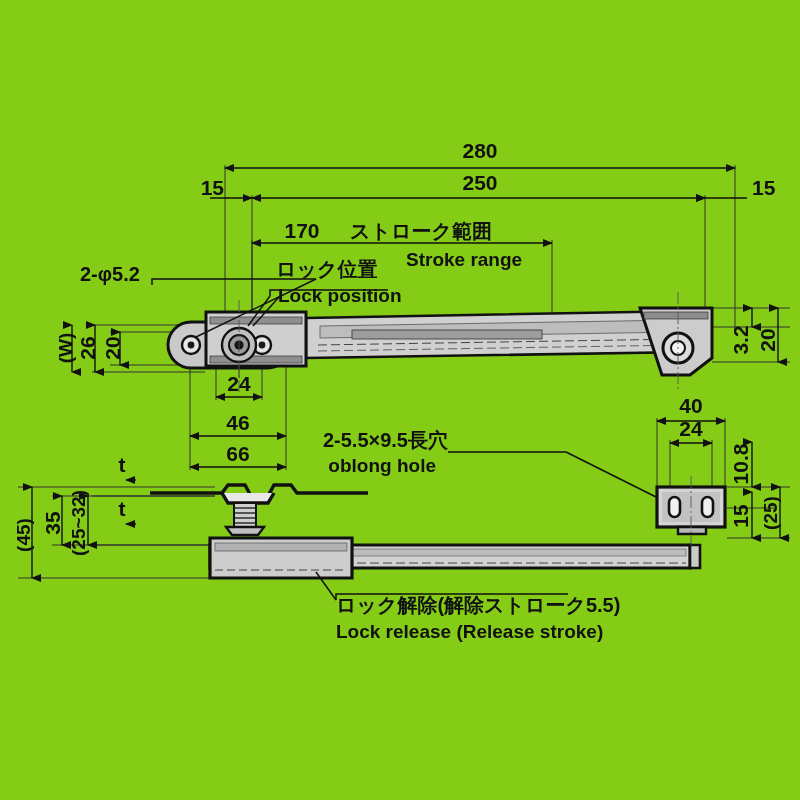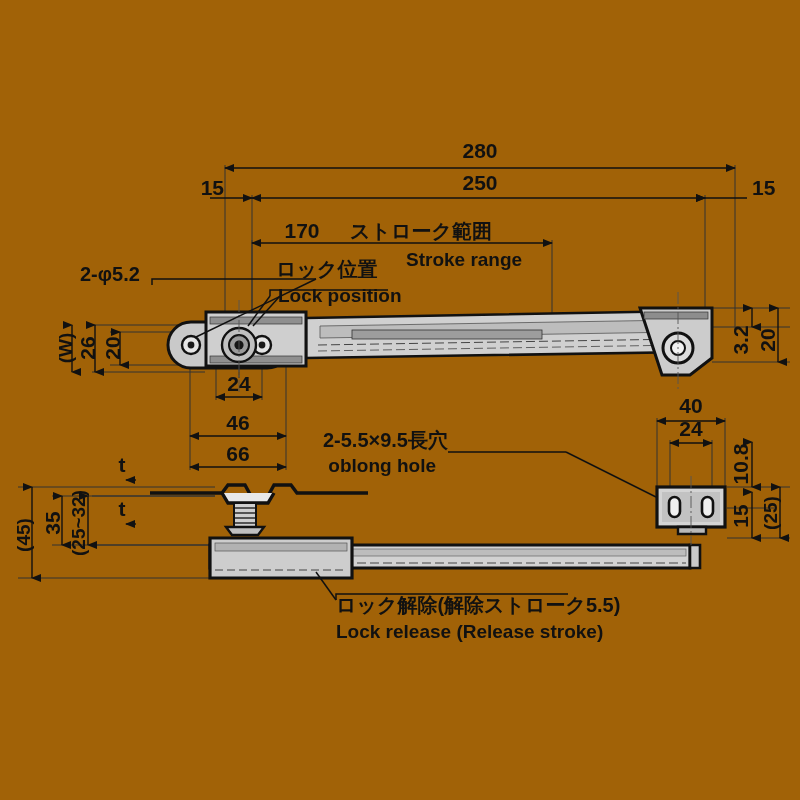--- a/index.html
+++ b/index.html
@@ -4,21 +4,21 @@
 <style>
   html, body {
     margin: 0;
     padding: 0;
     background: #ffffff;
   }
   #sheet {
     position: relative;
     width: 800px;
     height: 800px;
-    background: #a16207;
+    background: #84cc16;
     font-family: "Liberation Sans", sans-serif;
     overflow: hidden;
   }
   #sheet svg {
     position: absolute;
     left: 0;
     top: 0;
   }
   text {
     font-family: "Liberation Sans", sans-serif;

